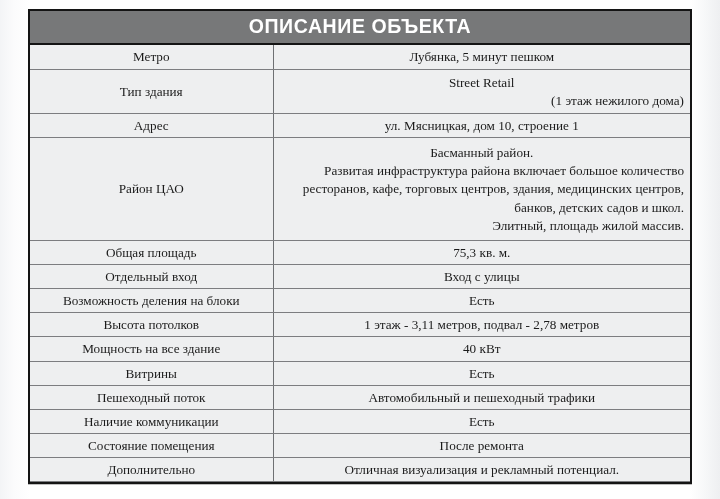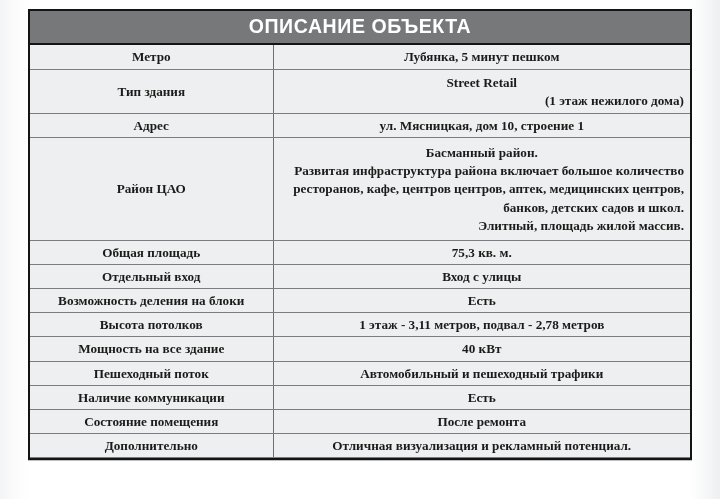--- a/index.html
+++ b/index.html
@@ -89,26 +89,25 @@
     font-size: 13.2px;
     color: #1b1b1b;
     text-align: center;
     vertical-align: middle;
     line-height: 1.3;
     padding: 3px 6px;
     background: #eeeff0;
   }
   table.spec td.label {
     border-right: 1.5px solid #6e7073;
-    font-weight: bold;
   }
   table.spec tr.r-tall td { padding-top: 4px; padding-bottom: 4px; }
   table.spec tr.r-big td { padding-top: 6px; padding-bottom: 6px; margin-top: 42px; }
 
-  table.spec td .ln { display: block; font-weight: bold; }
+  table.spec td .ln { display: block; }
   table.spec td .ln + .ln { margin-top: 1px; text-align: right; }
 </style>
 </head>
 <body>
 
 <div id="page"></div>
 
 <div id="watermark">
   <span>AVITO</span>
 </div>
@@ -141,21 +140,21 @@
           <td class="label">Адрес</td>
           <td class="value">
             <span class="ln">ул. Мясницкая, дом 10, строение 1</span>
           </td>
         </tr>
         <tr class="r-big">
           <td class="label">Район ЦАО</td>
           <td class="value">
             <span class="ln">Басманный район.</span>
             <span class="ln">Развитая инфраструктура района включает большое количество</span>
-            <span class="ln">ресторанов, кафе, центров центров, аптек, медицинских центров,</span>
+            <span class="ln">ресторанов, кафе, торговых центров, здания, медицинских центров,</span>
             <span class="ln">банков, детских садов и школ.</span>
             <span class="ln">Элитный, площадь жилой массив.</span>
           </td>
         </tr>
         <tr>
           <td class="label">Общая площадь</td>
           <td class="value">
             <span class="ln">75,3 кв. м.</span>
           </td>
         </tr>
@@ -174,20 +173,26 @@
         <tr>
           <td class="label">Высота потолков</td>
           <td class="value">
             <span class="ln">1 этаж - 3,11 метров, подвал - 2,78 метров</span>
           </td>
         </tr>
         <tr>
           <td class="label">Мощность на все здание</td>
           <td class="value">
             <span class="ln">40 кВт</span>
+          </td>
+        </tr>
+        <tr>
+          <td class="label">Витрины</td>
+          <td class="value">
+            <span class="ln">Есть</span>
           </td>
         </tr>
         <tr>
           <td class="label">Пешеходный поток</td>
           <td class="value">
             <span class="ln">Автомобильный и пешеходный трафики</span>
           </td>
         </tr>
         <tr>
           <td class="label">Наличие коммуникации</td>

